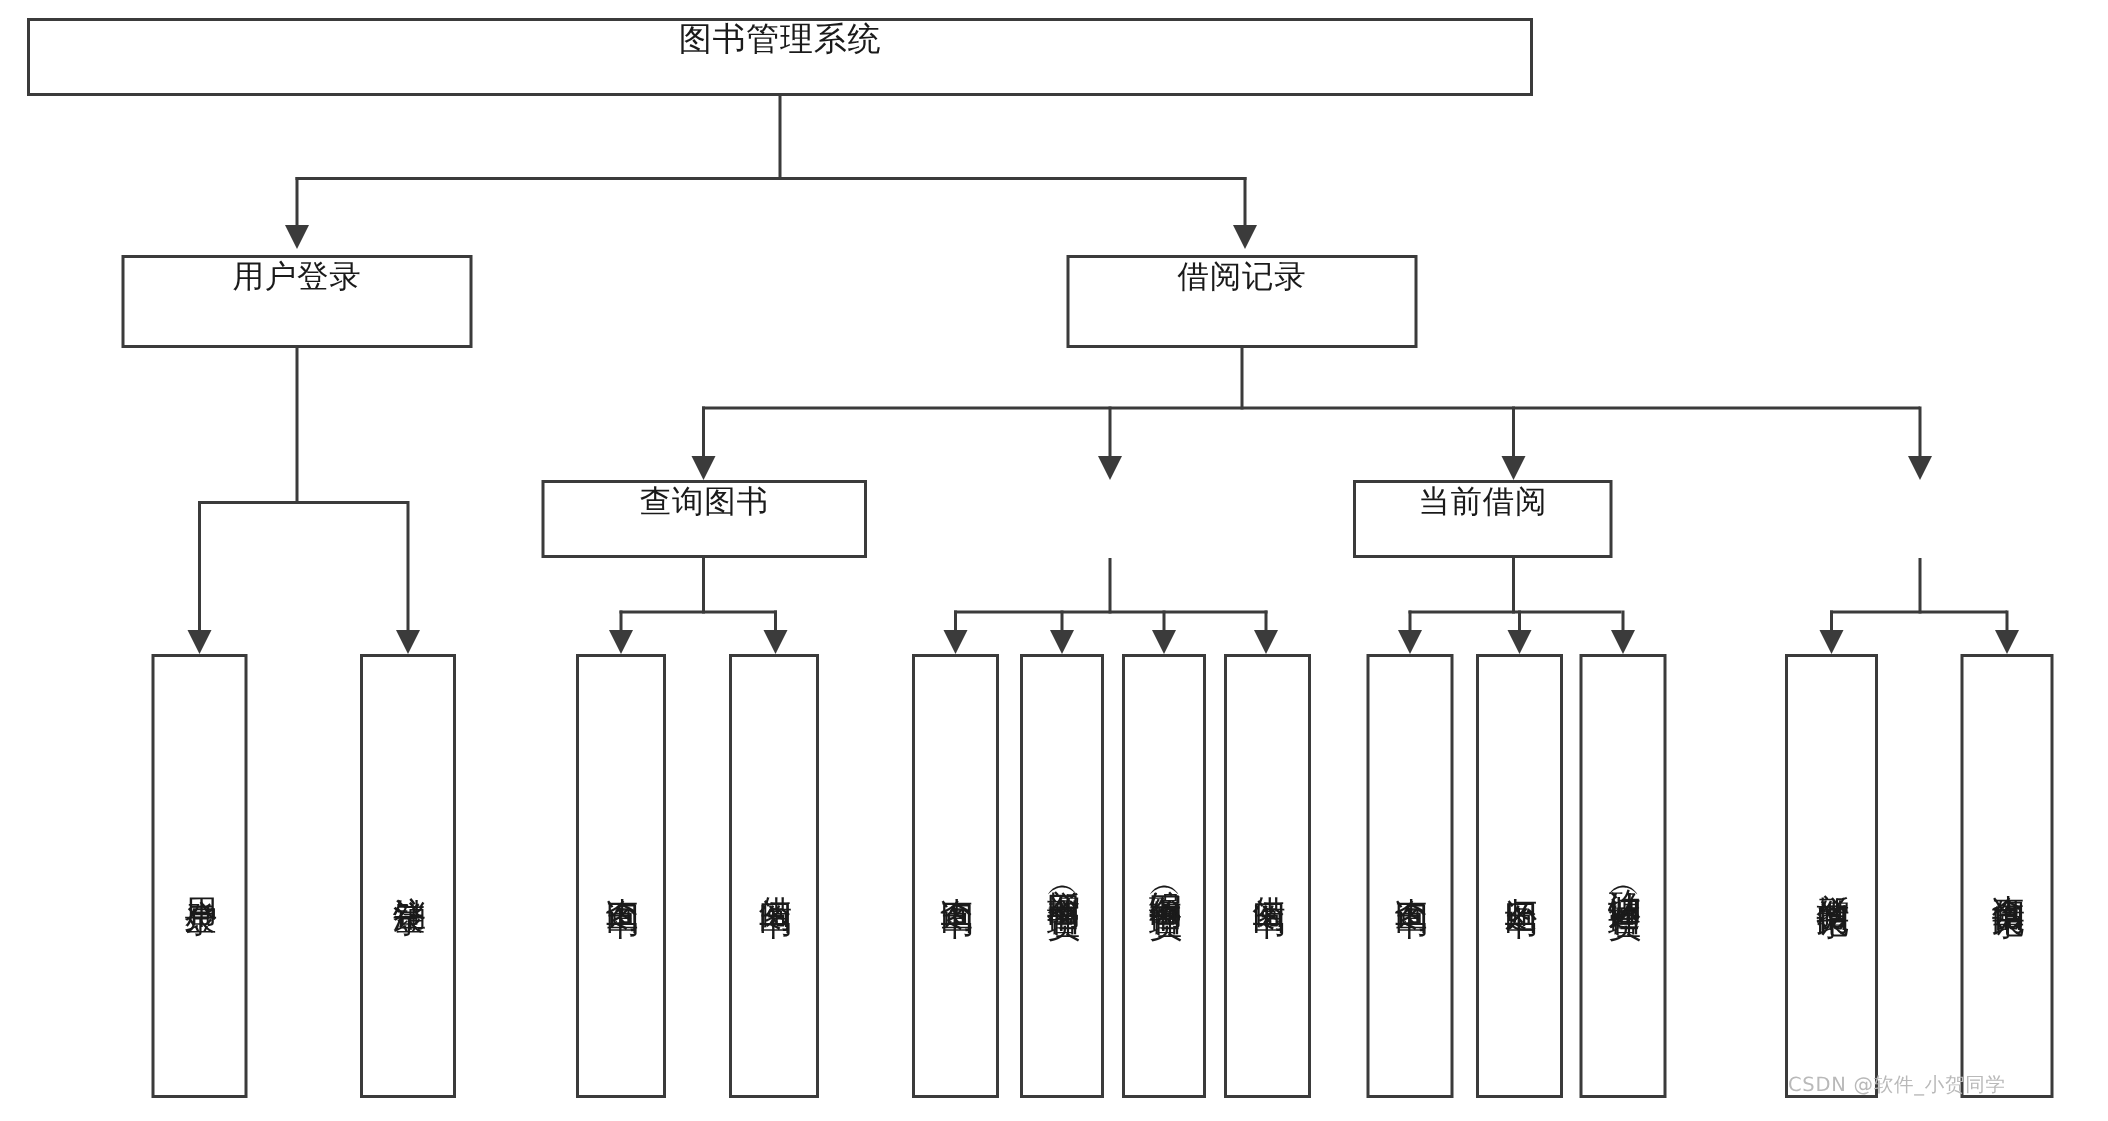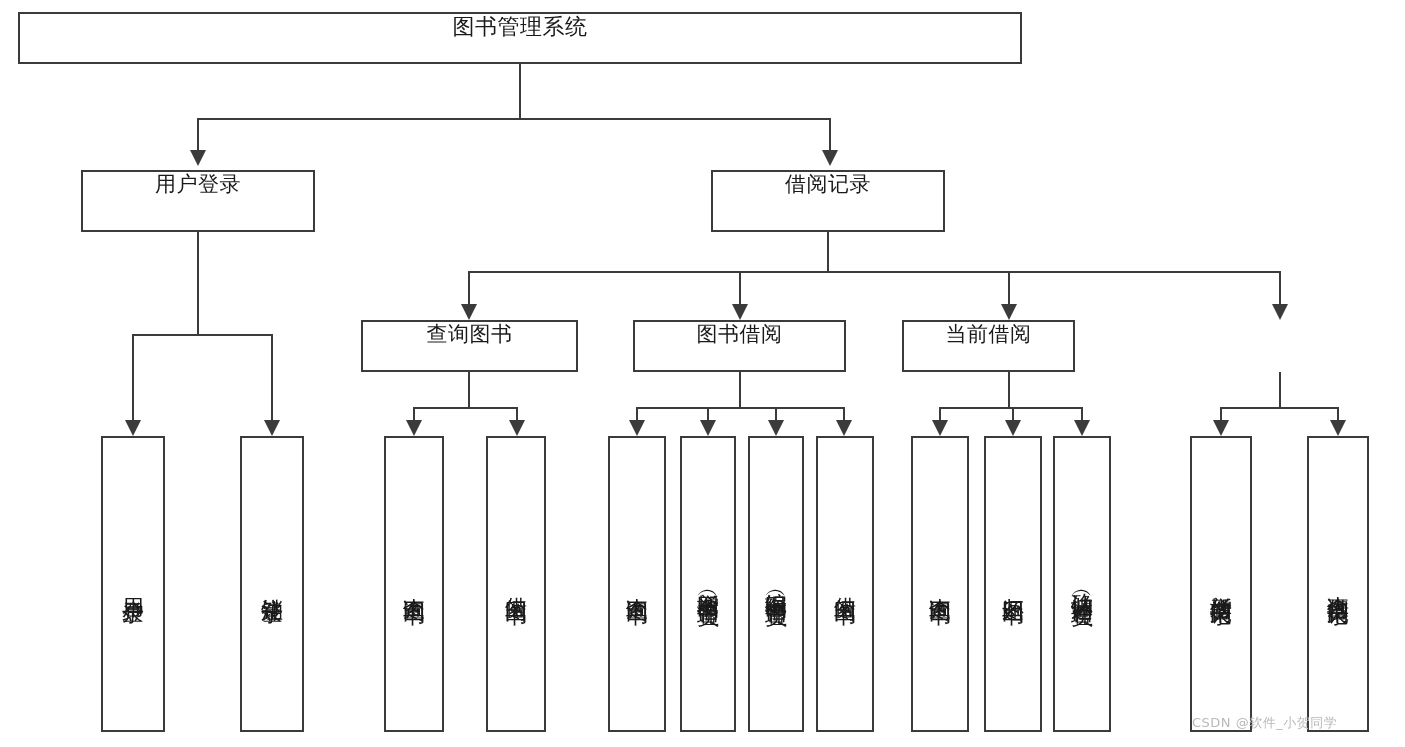--- a/index.html
+++ b/index.html
@@ -118,23 +118,20 @@
   <div class="vline" style="left:1008px; top:271px; height:33px;"></div>
   <div class="vline" style="left:1279px; top:271px; height:33px;"></div>
   <div class="arrow" style="left:461px; top:304px;"></div>
   <div class="arrow" style="left:732px; top:304px;"></div>
   <div class="arrow" style="left:1001px; top:304px;"></div>
   <div class="arrow" style="left:1272px; top:304px;"></div>
 
   <div class="node horiz" style="left:361px; top:320px; width:217px; height:52px;">
     <span class="label">查询图书</span>
   </div>
-  <div class="node horiz" style="left:633px; top:320px; width:213px; height:52px;">
-    <span class="label">图书借阅</span>
-  </div>
   <div class="node horiz" style="left:902px; top:320px; width:173px; height:52px;">
     <span class="label">当前借阅</span>
   </div>
 
   <div class="vline" style="left:468px; top:372px; height:37px;"></div>
   <div class="hline" style="left:413px; top:407px; width:105px;"></div>
   <div class="vline" style="left:413px; top:407px; height:14px;"></div>
   <div class="vline" style="left:516px; top:407px; height:14px;"></div>
   <div class="arrow" style="left:406px; top:420px;"></div>
   <div class="arrow" style="left:509px; top:420px;"></div>

